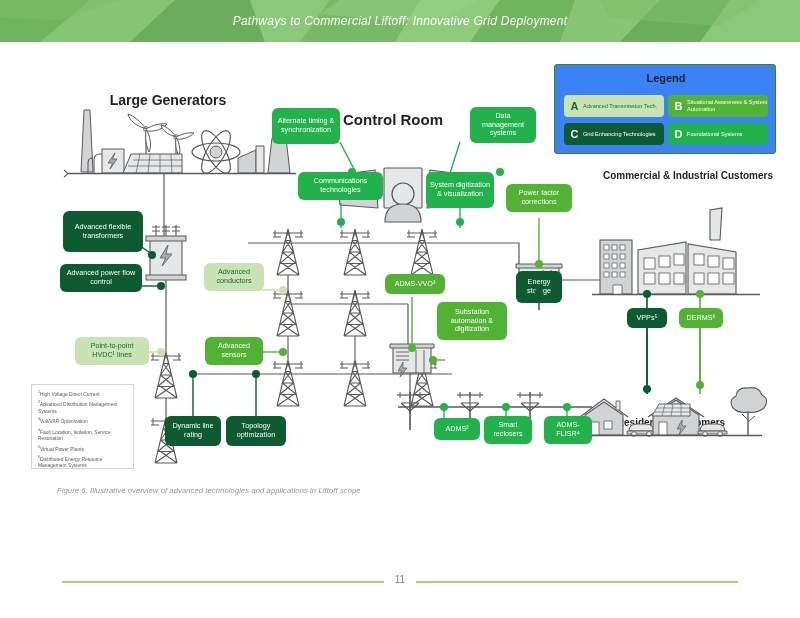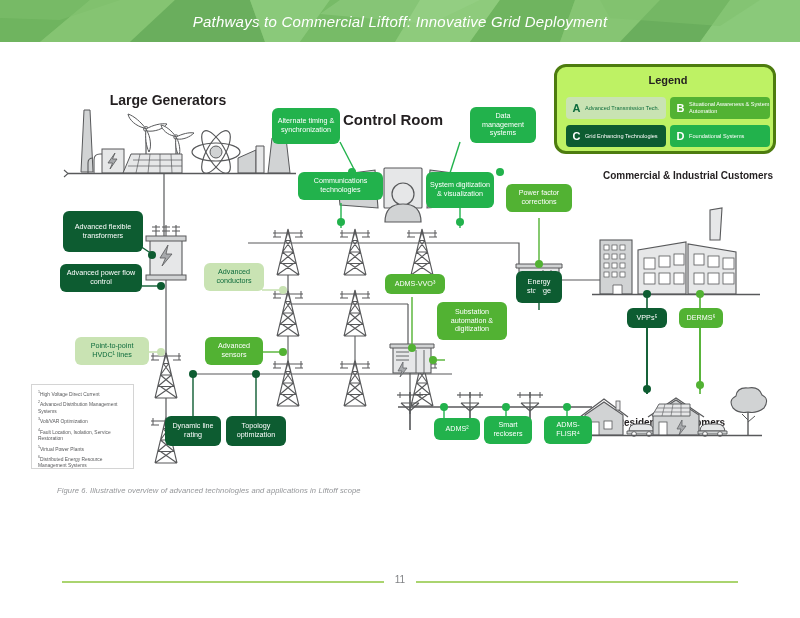--- a/index.html
+++ b/index.html
@@ -12,21 +12,21 @@
 
   
   #header-band {
     position: absolute; left: 0; top: 0; width: 800px; height: 42px;
     background: #7cbd6a; overflow: hidden;
   }
   #header-band svg { position: absolute; left: 0; top: 0; }
   #header-title {
     position: absolute; left: 0; top: 0; width: 800px; height: 42px;
     display: flex; align-items: center; justify-content: center;
-    color: #ffffff; font-size: 15px; font-style: italic;
+    color: #ffffff; font-size: 12px; font-style: italic;
     letter-spacing: .25px; z-index: 3;
   }
 
   
   #footer { position: absolute; left: 0; top: 572px; width: 800px; height: 20px; }
   .footer-rule {
     position: absolute; top: 9px; height: 2px; background: #8dc63f; opacity: .75;
   }
   #footer-rule-left  { left: 62px;  width: 322px; }
   #footer-rule-right { left: 416px; width: 322px; }
@@ -37,21 +37,21 @@
 
   
   #figure-caption {
     position: absolute; left: 57px; top: 486px; width: 600px;
     font-size: 7.6px; font-style: italic; color: #939598; letter-spacing: .1px;
   }
 
   
   #legend-box {
     position: absolute; left: 554px; top: 64px; width: 222px; height: 90px;
-    background: #bef264; border: 3px solid #4d7c0f; border-radius: 12px;
+    background: #3b82f6; border: 1px solid #4d7c0f; border-radius: 3px;
   }
   #legend-title {
     position: absolute; left: 0; top: 7px; width: 222px; text-align: center;
     font-size: 11px; font-weight: bold; color: #231f20;
   }
   .legend-item {
     position: absolute; width: 100px; height: 22px; border-radius: 4px;
     display: flex; align-items: center; padding-left: 4px;
   }
   .legend-letter {

